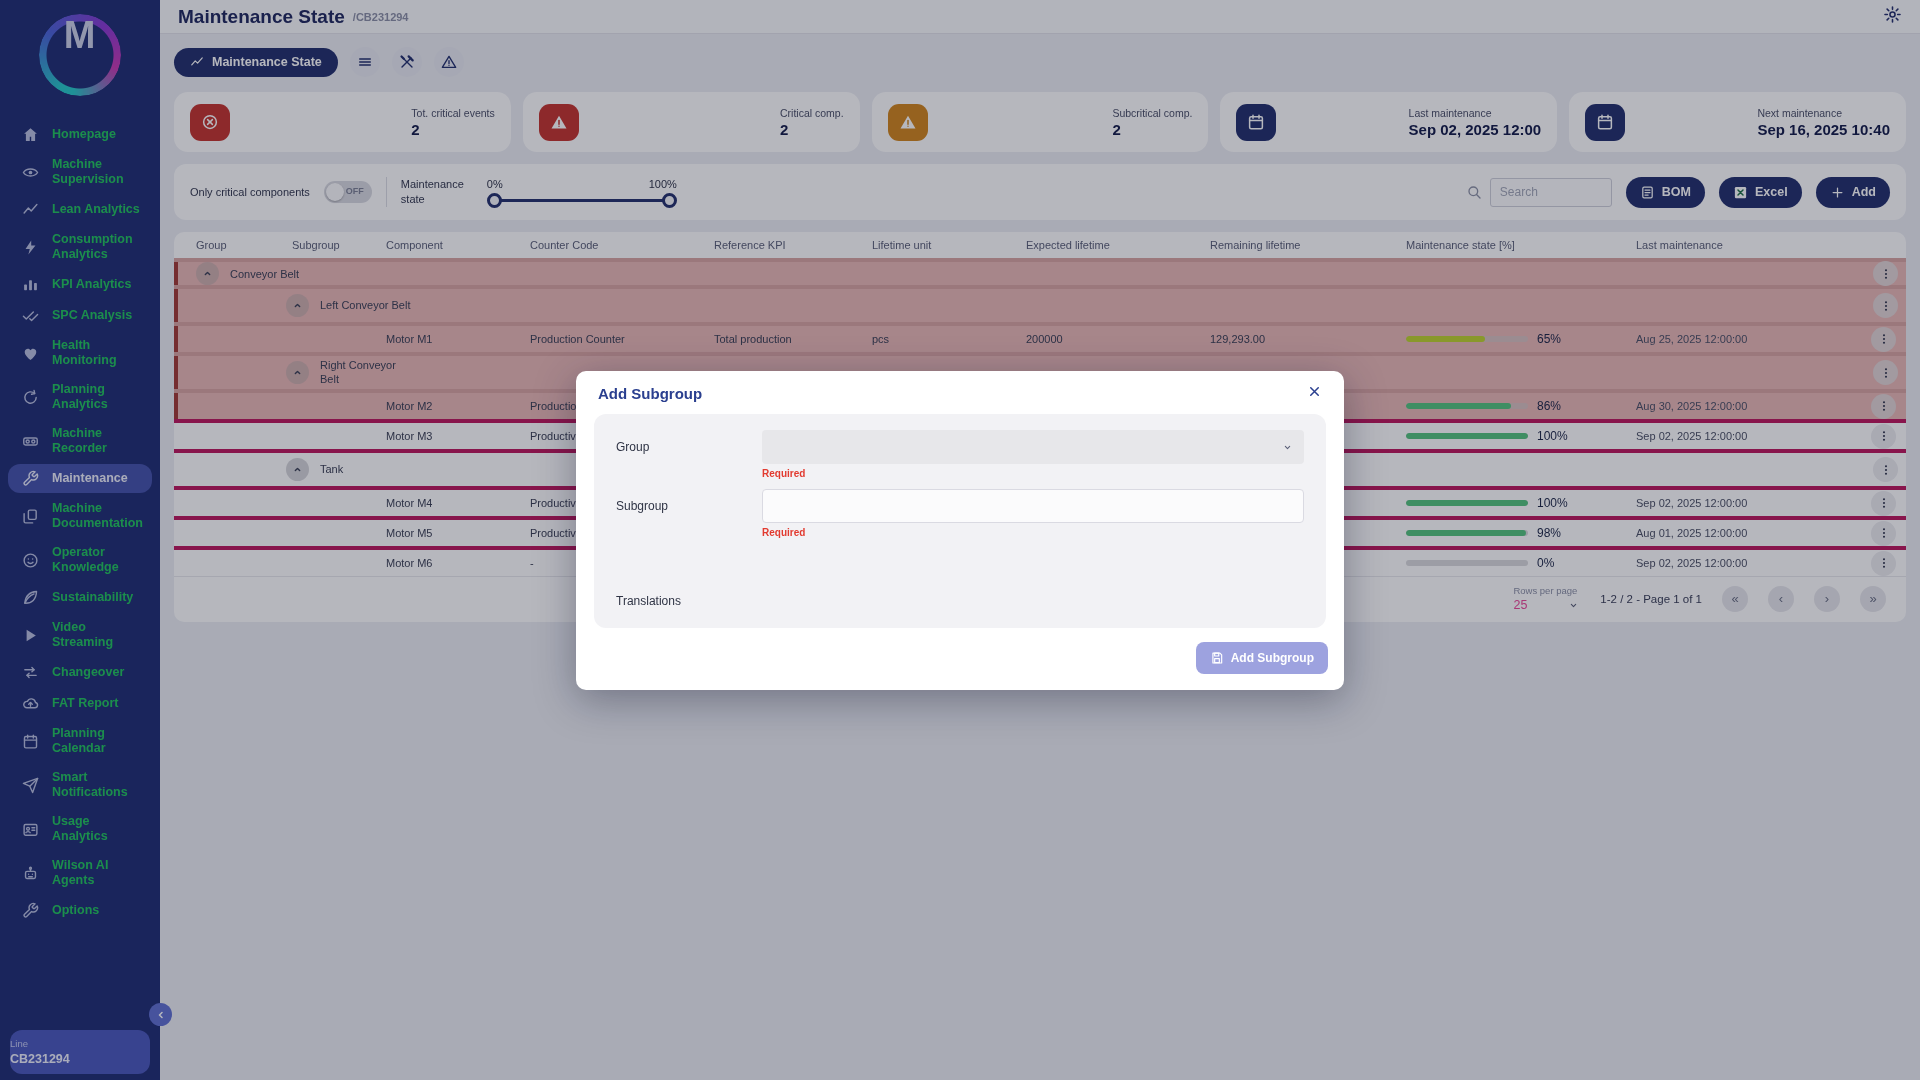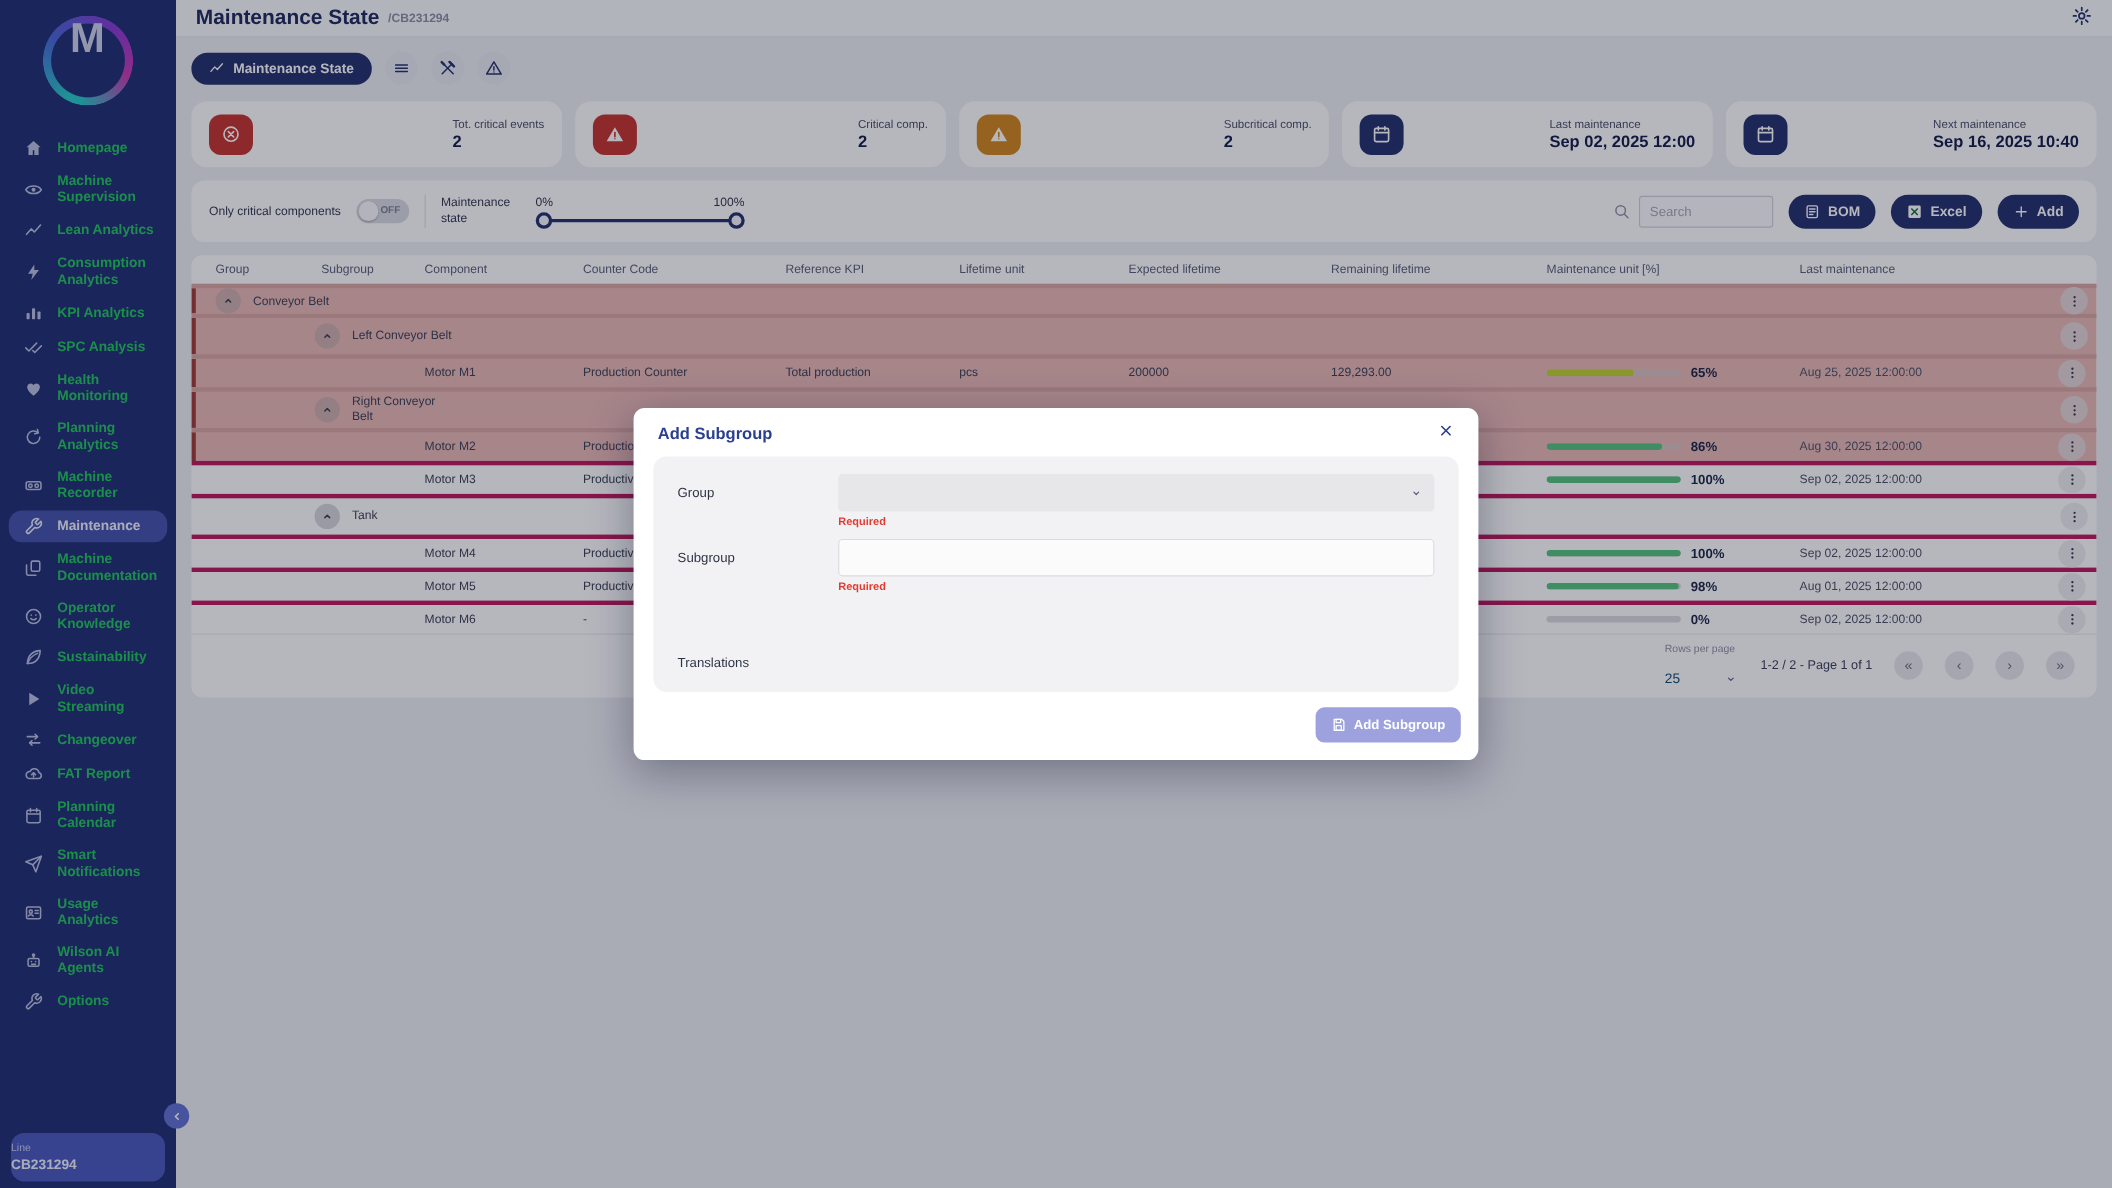--- a/index.html
+++ b/index.html
@@ -83,25 +83,25 @@
   .sname { margin-left:11px; width:92px; line-height:1.25; font-weight:500; }
   .rspacer { flex:1; }
   .kebab { width:25px; height:25px; border-radius:50%; background:#ececf0; color:#33384f; display:flex; align-items:center; justify-content:center; cursor:pointer; justify-self:end; }
   .crit .kebab { background:#e2d6d6; }
   .kebab .ic { width:14px; height:14px; }
   .c-comp { font-weight:500; }
   .statecell { display:flex; align-items:center; gap:9px; }
   .bar { width:122px; height:6px; border-radius:3px; background:#dadadd; overflow:hidden; flex:none; }
   .crit .bar { background:#d9c2c1; }
   .bar i { display:block; height:100%; border-radius:3px; }
-  .pct { font-size:12px; font-weight:700; color:#1c2647; }
+  .pct { font-size:12px; font-weight:400; color:#1c2647; }
   .datecell { color:#4c5166; }
   .pag { display:flex; align-items:center; justify-content:flex-end; gap:20px; padding:8px 20px 10px; border-top:1px solid #e8e8ec; }
   .rpp .rpp-label { font-size:9.5px; color:#8b90a6; }
-  .rpp .rpp-val { display:flex; align-items:center; gap:40px; font-size:12.5px; color:#0c4a6e; margin-top:14px; cursor:pointer; }
+  .rpp .rpp-val { display:flex; align-items:center; gap:40px; font-size:12.5px; color:#ec4899; margin-top:2px; cursor:pointer; }
   .rpp .ic { width:13px; height:13px; color:#5a5f78; }
   .pag-summary { font-size:11.5px; color:#3a3f58; }
   .pag-btn { width:26px; height:26px; border-radius:50%; border:none; background:#e7e7ec; color:#6b7086; font-size:13px; display:flex; align-items:center; justify-content:center; cursor:pointer; font-family:inherit; }
 
   
   .overlay { position:fixed; inset:0; background:rgba(13,16,38,0.30); z-index:40; }
   .modal { position:fixed; left:50%; transform:translateX(-50%); top:371px; width:768px; background:#fff; border-radius:10px; z-index:50; box-shadow:0 10px 40px rgba(10,12,40,.35); }
   .m-head { display:flex; align-items:center; justify-content:space-between; padding:13px 22px 9px; }
   .m-title { font-size:15px; font-weight:700; color:#2a3f8f; }
   .m-close { color:#2a3f8f; cursor:pointer; } .m-close .ic { width:15px; height:15px; stroke-width:2.4; }
@@ -568,21 +568,21 @@
     <div class="table-card">
       <div class="thead">
         <span>Group</span>
         <span>Subgroup</span>
         <span>Component</span>
         <span>Counter Code</span>
         <span>Reference KPI</span>
         <span>Lifetime unit</span>
         <span>Expected lifetime</span>
         <span>Remaining lifetime</span>
-        <span>Maintenance unit [%]</span>
+        <span>Maintenance state [%]</span>
         <span>Last maintenance</span>
         <span></span>
       </div>
 
       <div class="trow rflex rg crit">
         <span class="chev">
             <svg class="ic">
               <use href="#ic-chevup"></use>
             </svg>
           </span>

